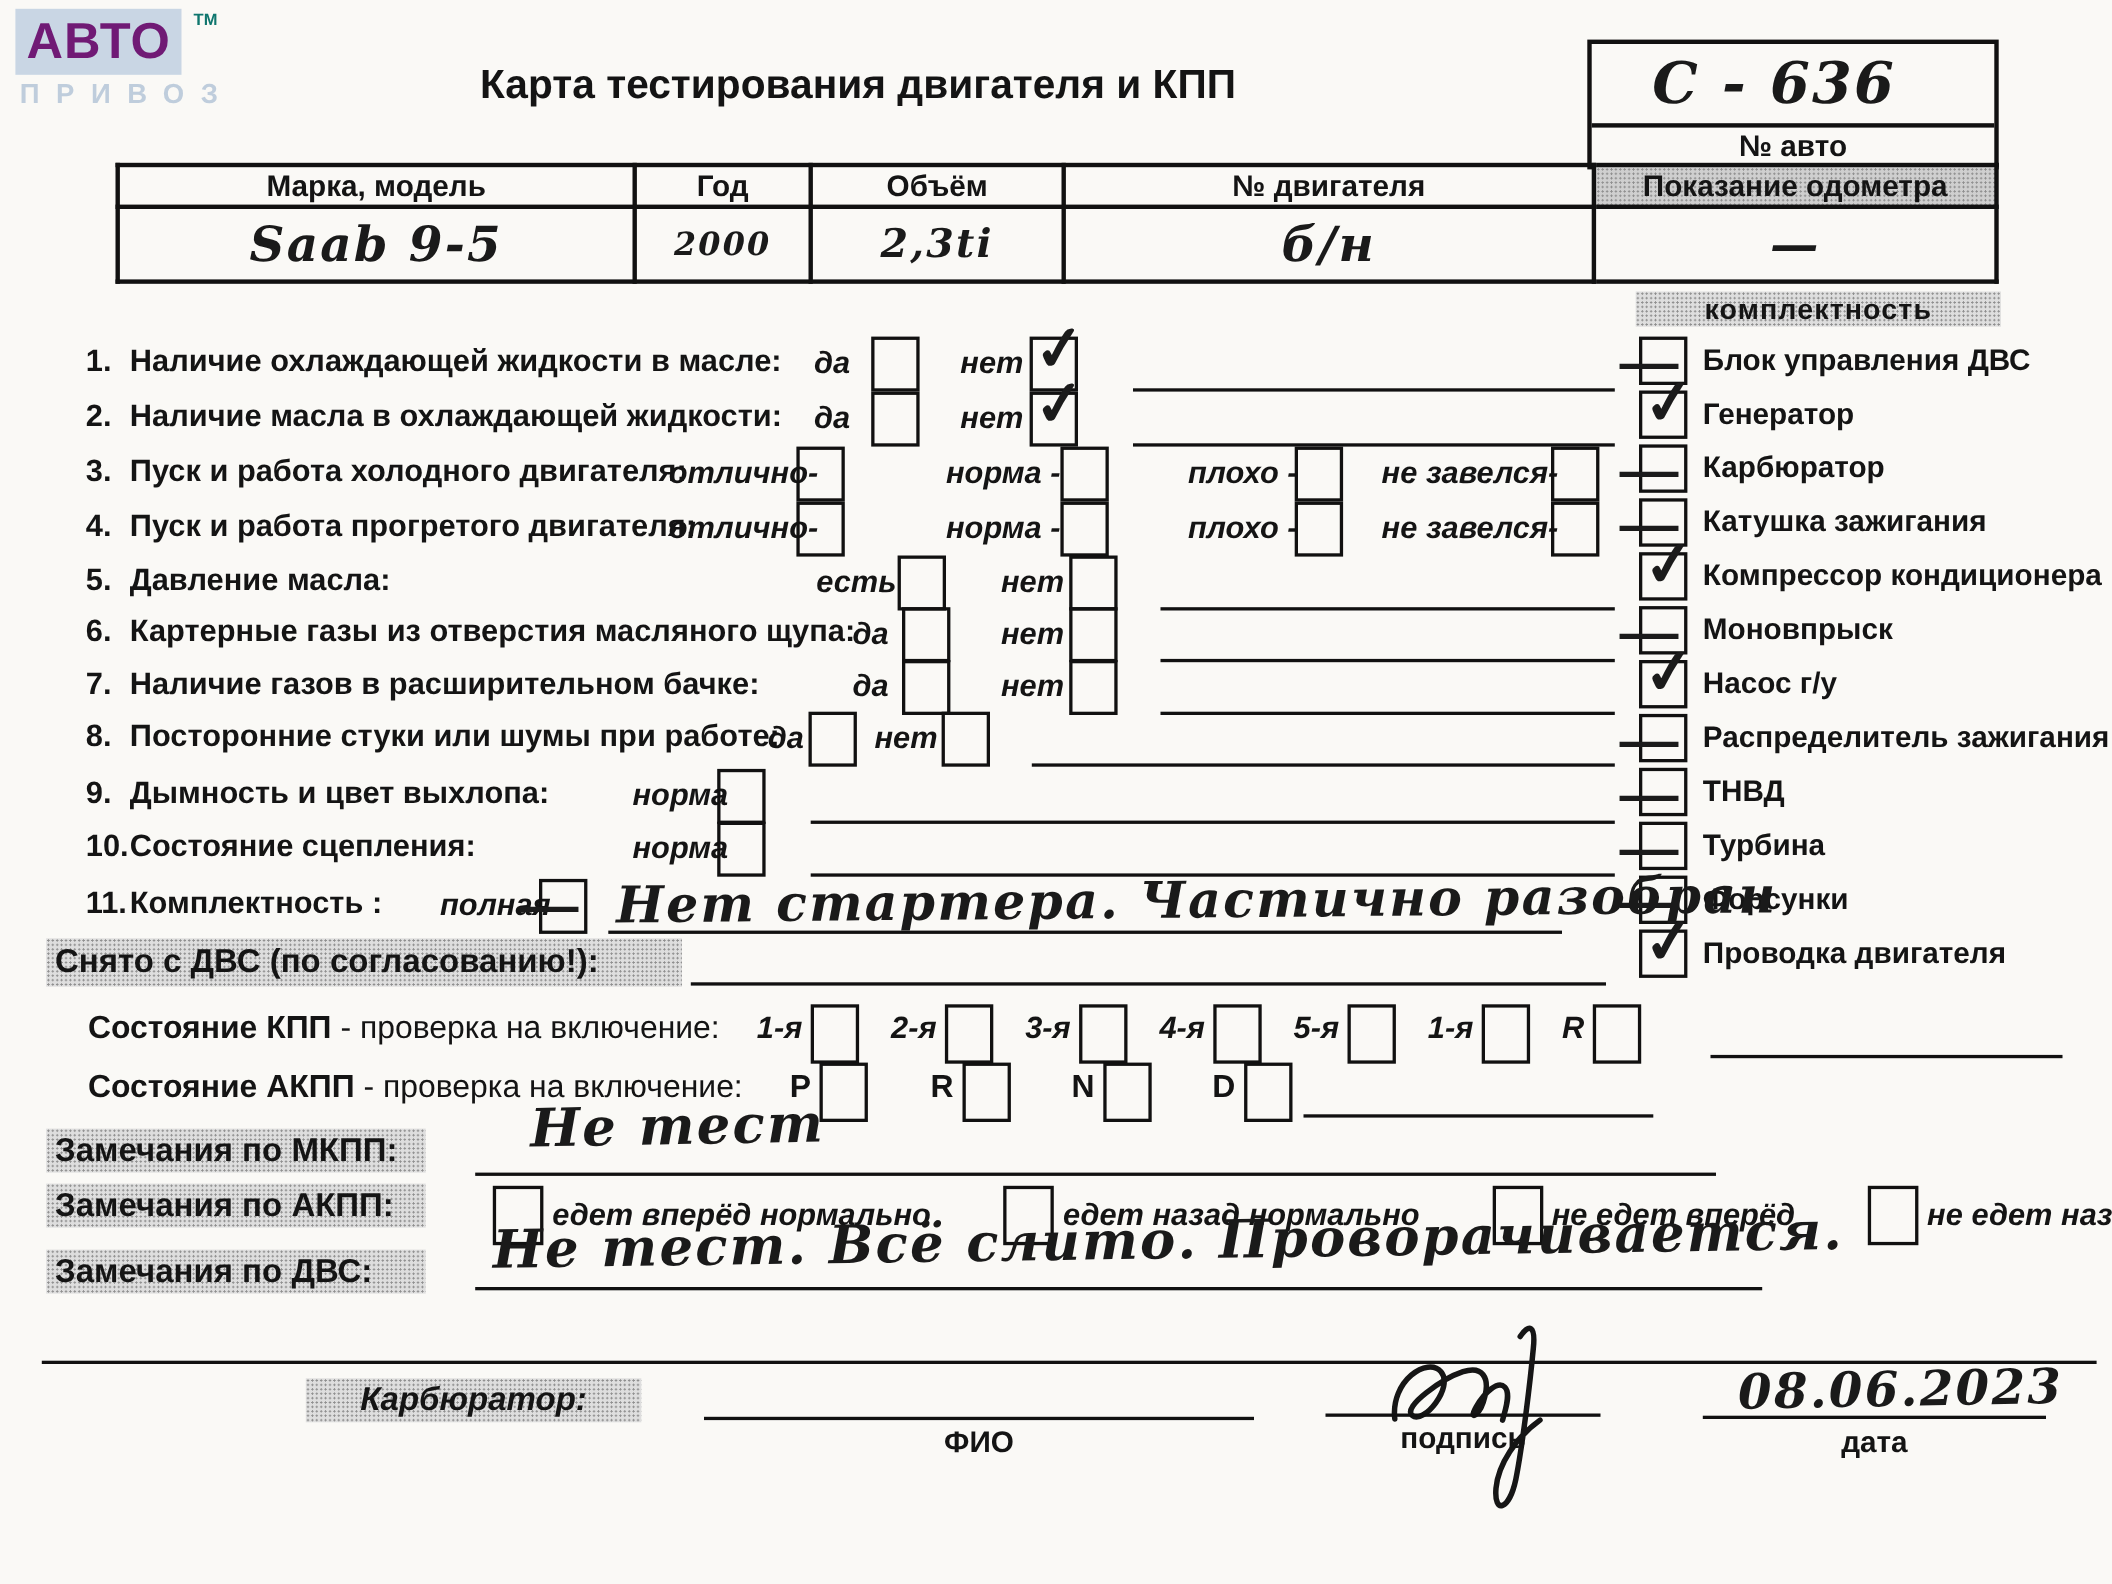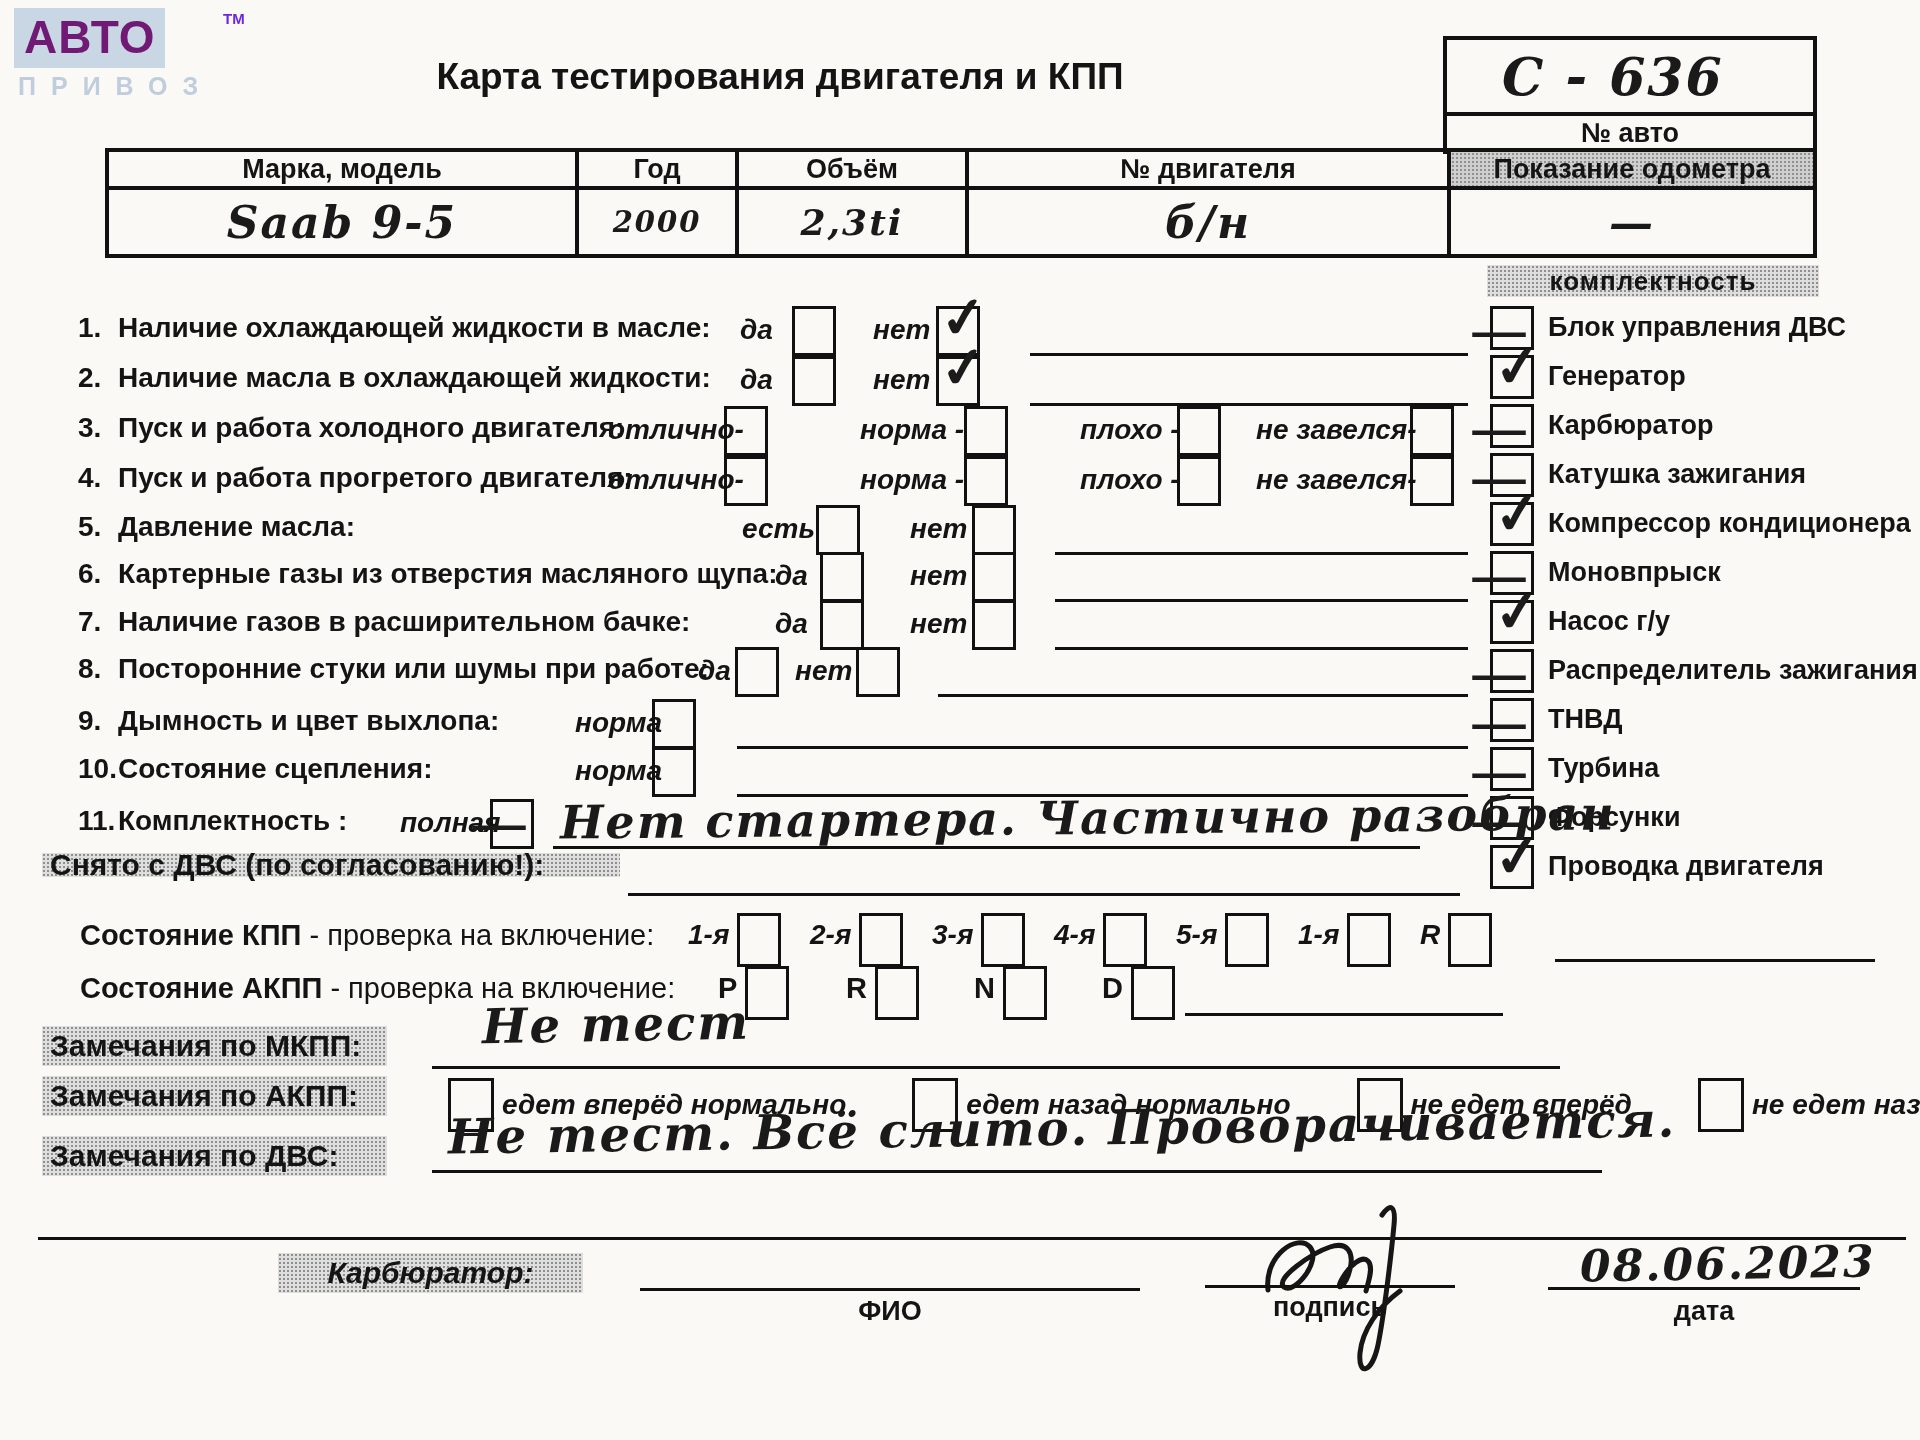--- a/index.html
+++ b/index.html
@@ -2,21 +2,21 @@
 <html><head>
 <meta charset="utf-8">
 <style>
   html,body{margin:0;padding:0;background:#e9e9e7;}
   .page{position:relative;width:1920px;height:1440px;background:#faf9f6;overflow:hidden;
         font-family:"Liberation Sans",sans-serif;color:#141414;}
   
   .logo{position:absolute;left:14px;top:8px;width:190px;}
   .logo-block{display:inline-block;background:#c9d6e4;color:#701a75;font-weight:bold;
               font-size:46px;padding:2px 10px 4px 10px;letter-spacing:1px;}
-  .logo-tm{position:absolute;left:162px;top:2px;color:#6d28d9;font-size:15px;font-weight:bold;margin-left:47px;}
+  .logo-tm{position:absolute;left:162px;top:2px;color:#0f766e;font-size:15px;font-weight:bold;}
   .logo-sub{display:block;color:#bfcddc;font-weight:bold;font-size:25px;letter-spacing:15px;margin-top:4px;padding-left:4px;}
   
   .title{position:absolute;left:340px;top:56px;width:880px;text-align:center;
          font-size:37px;font-weight:bold;letter-spacing:0px;}
   
   .shade{background-color:#dedede;background-image:radial-gradient(#8f8f8f 1.1px,transparent 1.1px);
          background-size:4px 4px;}
   
   .carbox{position:absolute;left:1443px;top:36px;width:366px;border:4px solid #111;background:#faf9f6;}
   .carbox-val{height:72px;display:flex;align-items:center;padding-left:55px;}
@@ -43,21 +43,21 @@
   .opt{position:absolute;top:8px;font-size:28px;font-weight:bold;font-style:italic;white-space:nowrap;}
   .wline{position:absolute;height:0;border-bottom:3px solid #111;bottom:-2px;}
   
   .cpanel-h{position:absolute;left:1487px;top:265px;width:332px;height:32px;text-align:center;
             font-weight:bold;font-size:26px;letter-spacing:1px;display:flex;align-items:center;justify-content:center;}
   .cpanel{position:absolute;left:1490px;top:303px;width:430px;display:flex;flex-direction:column;}
   .citem{position:relative;height:49px;display:flex;align-items:center;}
   .citem .cb2{position:relative;width:38px;height:38px;border:3px solid #111;flex:none;}
   .citem .clabel{margin-left:14px;font-size:27px;font-weight:bold;white-space:nowrap;}
   
-  .snyato{position:absolute;left:42px;top:853px;width:578px;height:24px;display:flex;align-items:center;
+  .snyato{position:absolute;left:42px;top:853px;width:578px;height:44px;display:flex;align-items:center;
           padding-left:8px;font-size:30px;font-weight:bold;box-sizing:border-box;}
   
   .gearlbl{position:absolute;left:80px;top:6px;font-size:29px;white-space:nowrap;}
   .gearlbl b{font-weight:800;}
   .grow{position:absolute;left:688px;top:0;display:flex;}
   .gslot{width:122px;display:flex;align-items:flex-start;}
   .gslot .glab{font-size:28px;font-weight:bold;font-style:italic;margin-top:6px;}
   .gslot .gbx{position:relative;width:38px;height:48px;border:3px solid #111;margin-left:8px;flex:none;}
   .prow{position:absolute;left:718px;top:0;display:flex;}
   .pslot{width:128px;display:flex;align-items:flex-start;}

